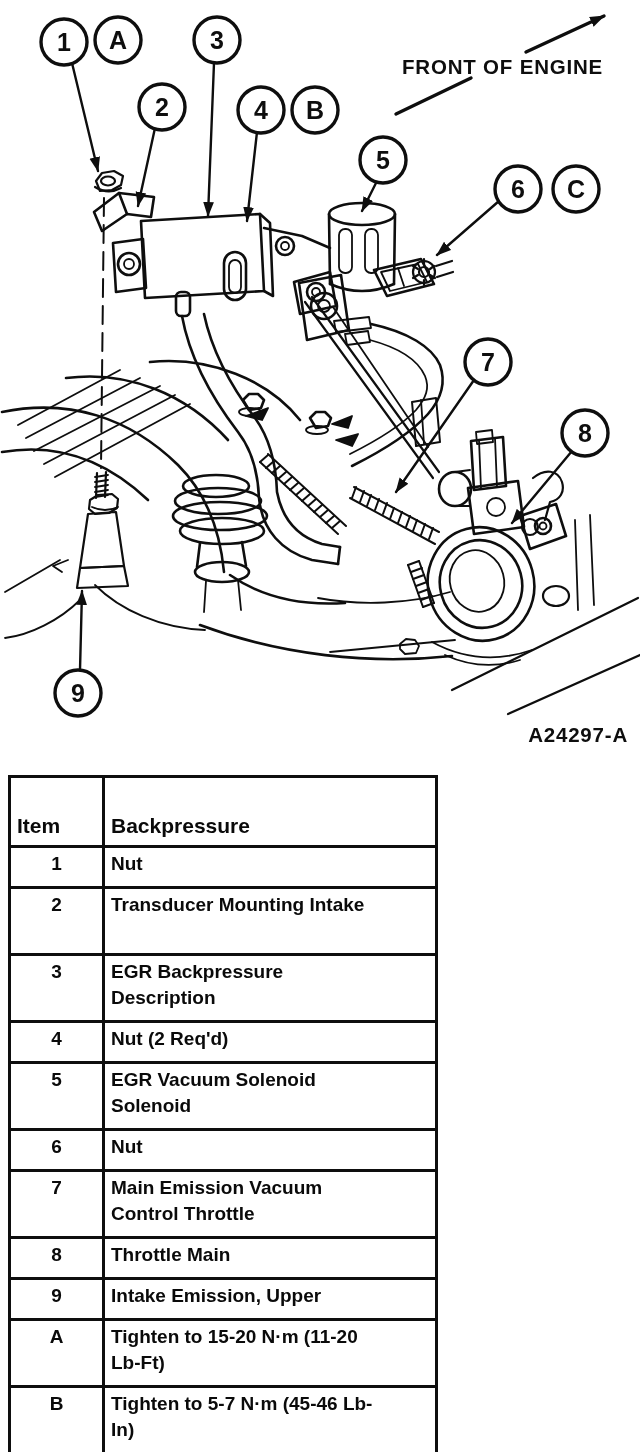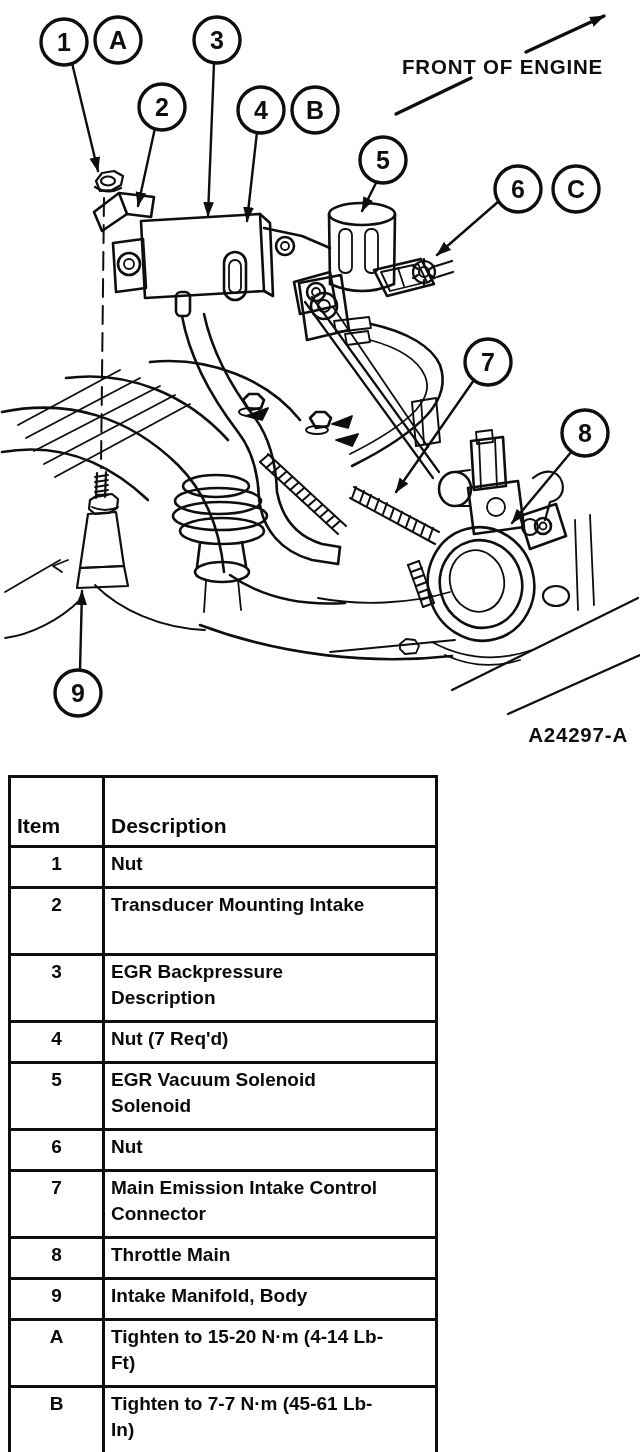--- a/index.html
+++ b/index.html
@@ -253,66 +253,66 @@
 
   <div id="parts-table-wrap">
     <table class="parts">
       <colgroup>
           <col class="c-item">
           <col>
         </colgroup>
       <thead>
         <tr>
           <th class="item">Item</th>
-          <th>Description</th>
+          <th>Backpressure</th>
         </tr>
       </thead>
       <tbody>
         <tr class="single">
             <td class="item">1</td>
             <td class="desc"><span class="desc-inner">Nut</span></td>
           </tr>
         <tr class="double">
             <td class="item">2</td>
             <td class="desc"><span class="desc-inner">Transducer Mounting Intake</span></td>
           </tr>
         <tr class="double">
             <td class="item">3</td>
             <td class="desc"><span class="desc-inner">EGR Backpressure Description</span></td>
           </tr>
         <tr class="single">
             <td class="item">4</td>
-            <td class="desc"><span class="desc-inner">Nut (7 Req'd)</span></td>
+            <td class="desc"><span class="desc-inner">Nut (2 Req'd)</span></td>
           </tr>
         <tr class="double">
             <td class="item">5</td>
             <td class="desc"><span class="desc-inner">EGR Vacuum Solenoid Solenoid</span></td>
           </tr>
         <tr class="single">
             <td class="item">6</td>
             <td class="desc"><span class="desc-inner">Nut</span></td>
           </tr>
         <tr class="double">
             <td class="item">7</td>
-            <td class="desc"><span class="desc-inner">Main Emission Intake Control Connector</span></td>
+            <td class="desc"><span class="desc-inner">Main Emission Vacuum Control Throttle</span></td>
           </tr>
         <tr class="single">
             <td class="item">8</td>
             <td class="desc"><span class="desc-inner">Throttle Main</span></td>
           </tr>
         <tr class="single">
             <td class="item">9</td>
-            <td class="desc"><span class="desc-inner">Intake Manifold, Body</span></td>
+            <td class="desc"><span class="desc-inner">Intake Emission, Upper</span></td>
           </tr>
         <tr class="double">
             <td class="item">A</td>
-            <td class="desc"><span class="desc-inner">Tighten to 15-20 N·m (4-14 Lb-Ft)</span></td>
+            <td class="desc"><span class="desc-inner">Tighten to 15-20 N·m (11-20 Lb-Ft)</span></td>
           </tr>
         <tr class="double">
             <td class="item">B</td>
-            <td class="desc"><span class="desc-inner">Tighten to 7-7 N·m (45-61 Lb-In)</span></td>
+            <td class="desc"><span class="desc-inner">Tighten to 5-7 N·m (45-46 Lb-In)</span></td>
           </tr>
 
       </tbody>
     </table>
   </div>
 
 </div>
 
 </body></html>

